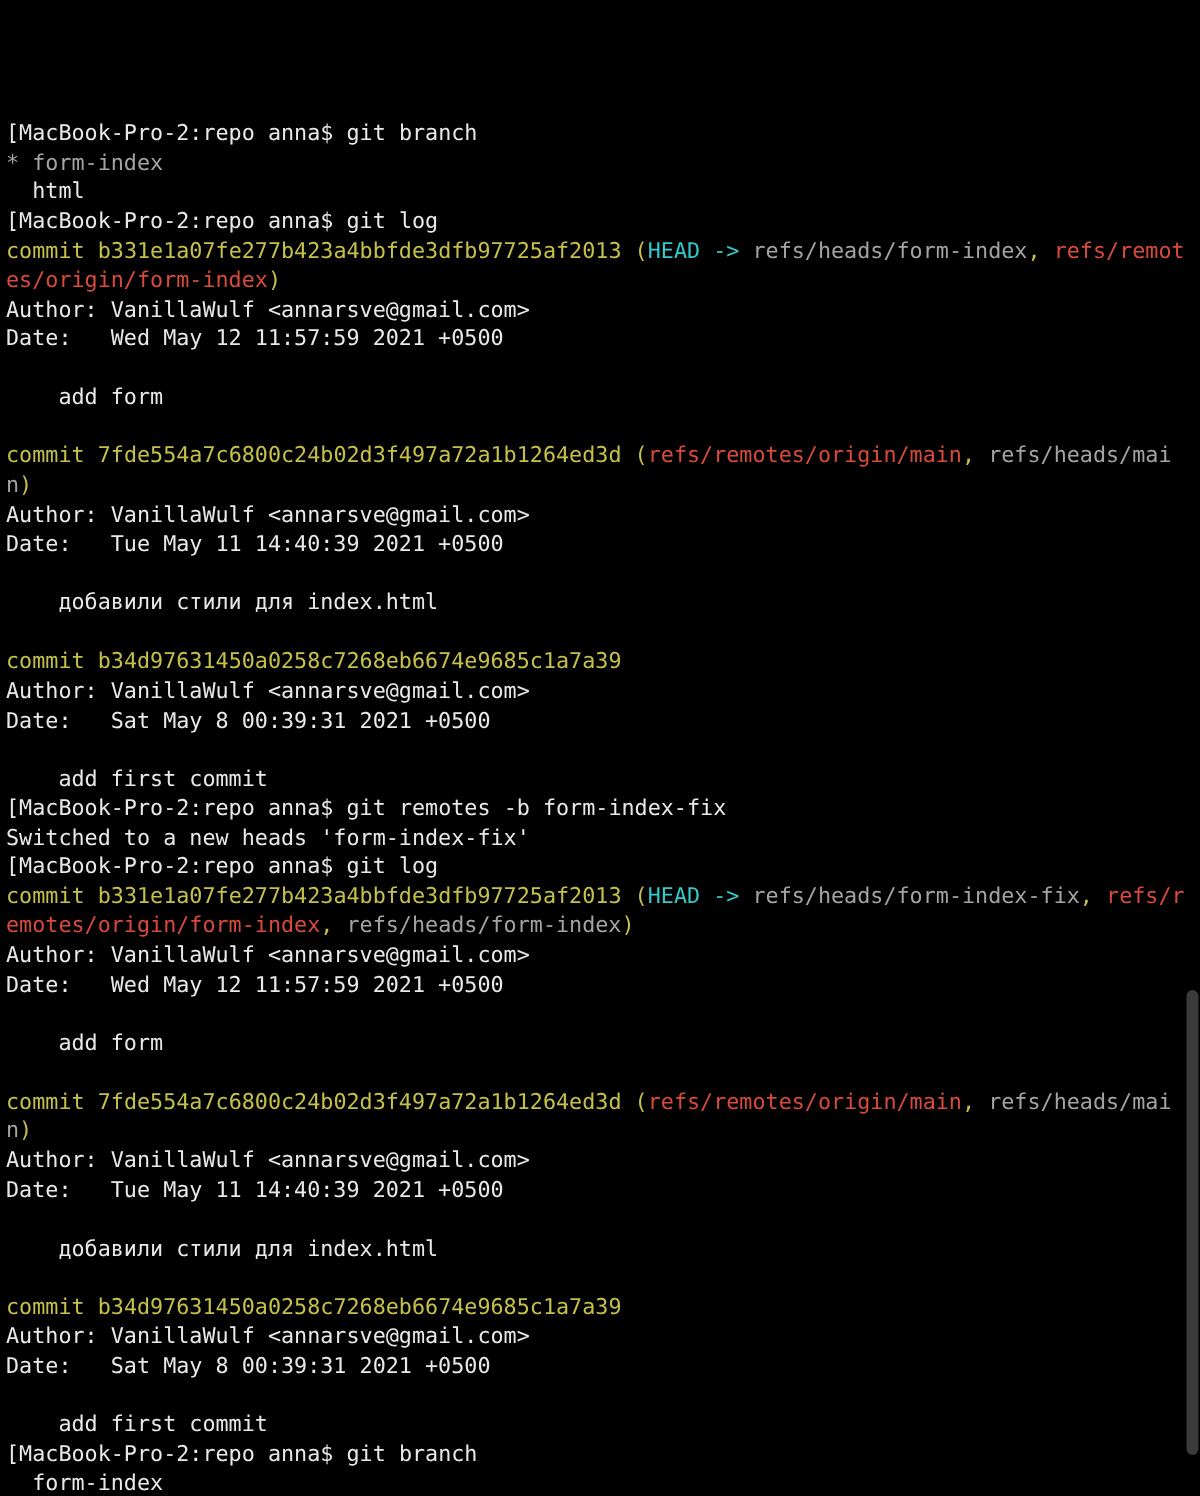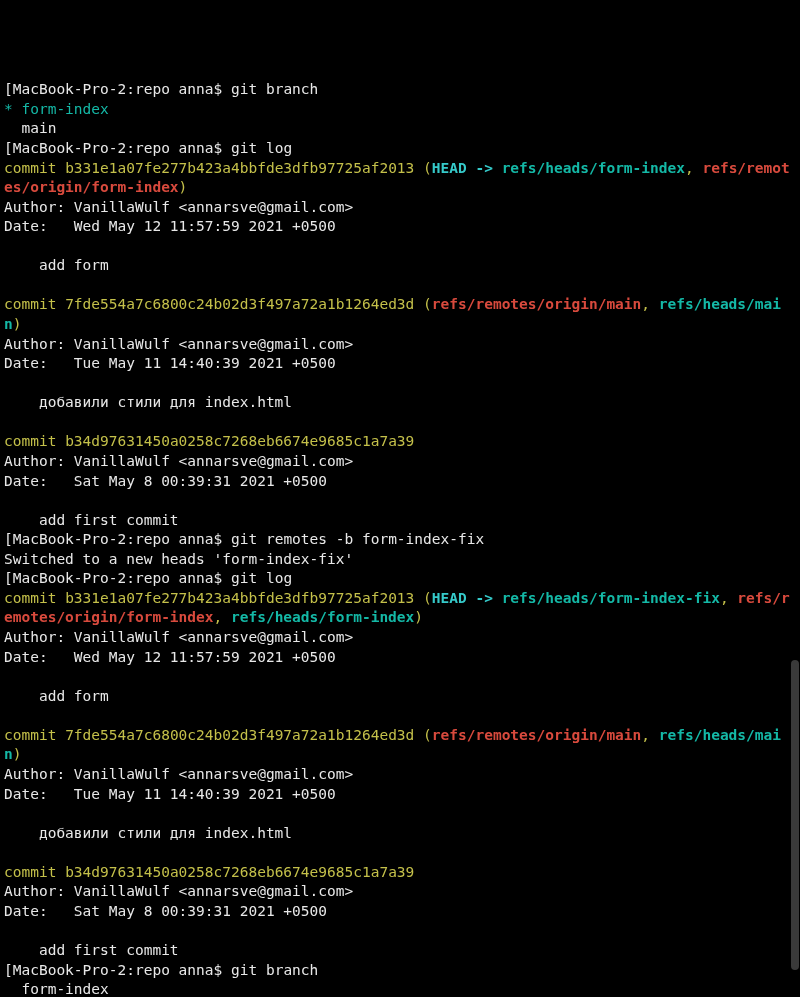--- a/index.html
+++ b/index.html
@@ -10,43 +10,43 @@
       font-size: 14.5px;
       line-height: 1.35;
       width: 800px;
       height: 997px;
       padding: 2px 4px;
       white-space: pre-wrap;
       word-break: break-all;
       position: relative;
       overflow: hidden;
     }
-    .green { color: #14b8a6; }
+    .green { color: #a3a3a3; }
     .yellow { color: #c4c04a; margin-top: 20px; }
     .cyan { color: #35c9c9; }
     .red { color: #d84a3d; }
-    .bold { font-weight: bold; }
+    .bold { font-weight: normal; }
     .scrollbar {
       position: absolute;
       right: 1px;
       top: 660px;
       width: 8px;
       height: 310px;
       background: #3a3a3a;
       border-radius: 4px;
     }
   </style>
 </head>
 <body>
 
 
 
 <div><span><span>[</span><span>MacBook-Pro-2:repo</span> <span>anna$</span> <span>git branch</span></span>
 <span class="green"><span>*</span> <span>form-index</span></span>
-  <span>main</span>
+  <span>html</span>
 <span><span>[</span><span>MacBook-Pro-2:repo</span> <span>anna$</span> <span>git log</span></span>
 <span class="yellow"><span>commit</span> <span>b331e1a07fe277b423a4bbfde3dfb97725af2013</span></span> <span class="yellow">(</span><span class="cyan bold">HEAD -&gt; </span><span class="green bold">refs/heads/form-index</span><span class="yellow">, </span><span class="red bold">refs/remotes/origin/form-index</span><span class="yellow">)</span>
 <span>Author: VanillaWulf &lt;annarsve@gmail.com&gt;</span>
 <span>Date:   Wed May 12 11:57:59 2021 +0500</span>
 
 <span>    add form</span>
 
 <span class="yellow"><span>commit</span> <span>7fde554a7c6800c24b02d3f497a72a1b1264ed3d</span></span> <span class="yellow">(</span><span class="red bold">refs/remotes/origin/main</span><span class="yellow">, </span><span class="green bold">refs/heads/main</span><span class="yellow">)</span>
 <span>Author: VanillaWulf &lt;annarsve@gmail.com&gt;</span>
 <span>Date:   Tue May 11 14:40:39 2021 +0500</span>

